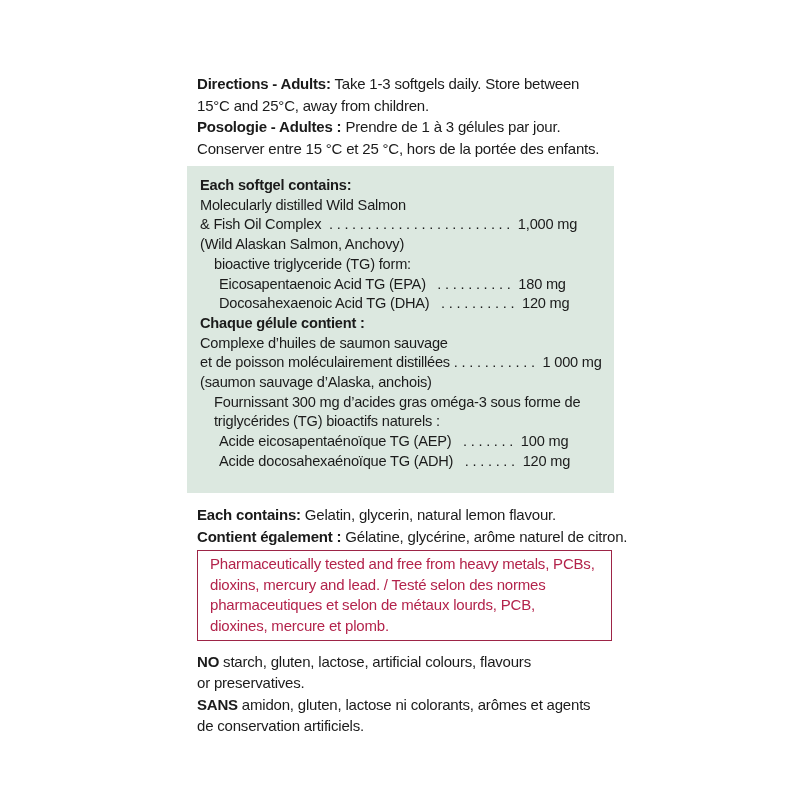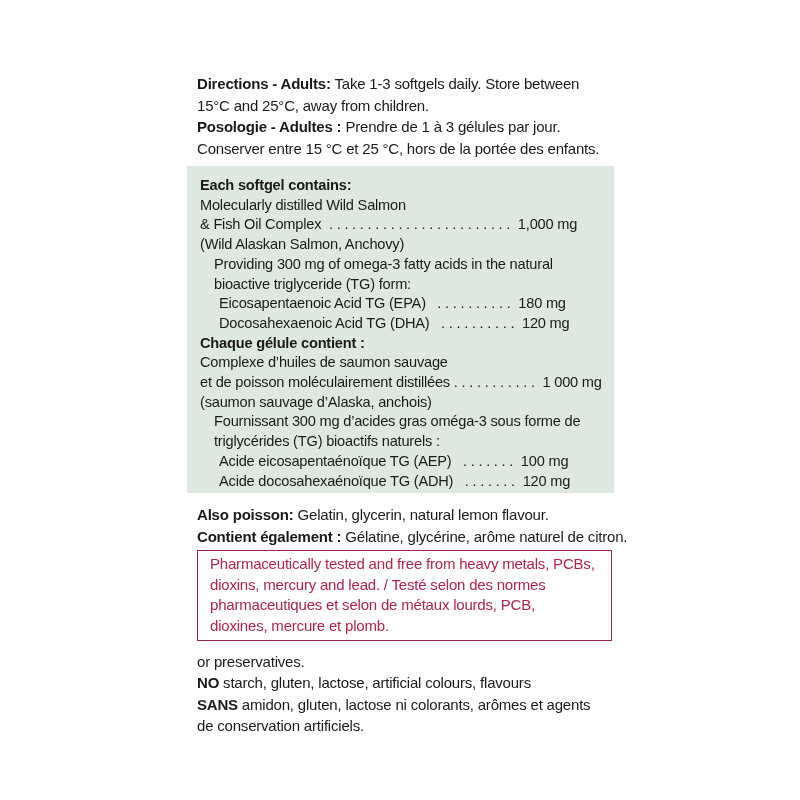--- a/index.html
+++ b/index.html
@@ -86,46 +86,45 @@
     <div class="ln"><span>15°C and 25°C, away from children.</span></div>
     <div class="ln"><span class="b">Posologie - Adultes :</span><span> Prendre de 1 à 3 gélules par jour.</span></div>
     <div class="ln"><span>Conserver entre 15 °C et 25 °C, hors de la portée des enfants.</span></div>
   </div>
 
   <div class="panel" id="panel" style="background: rgb(220, 232, 224);">
     <div class="ln b">Each softgel contains:</div>
     <div class="ln">Molecularly distilled Wild Salmon</div>
     <div class="ln">&amp; Fish Oil Complex  . . . . . . . . . . . . . . . . . . . . . . . .  1,000 mg</div>
     <div class="ln">(Wild Alaskan Salmon, Anchovy)</div>
-    <div class="ln indent1">Providing 300 mg of omega-3 fatty acids in the natural</div>
     <div class="ln indent1">bioactive triglyceride (TG) form:</div>
     <div class="ln indent2">Eicosapentaenoic Acid TG (EPA)   . . . . . . . . . .  180 mg</div>
     <div class="ln indent2">Docosahexaenoic Acid TG (DHA)   . . . . . . . . . .  120 mg</div>
     <div class="ln b">Chaque gélule contient :</div>
     <div class="ln">Complexe d’huiles de saumon sauvage</div>
     <div class="ln">et de poisson moléculairement distillées . . . . . . . . . . .  1 000 mg</div>
     <div class="ln">(saumon sauvage d’Alaska, anchois)</div>
     <div class="ln indent1">Fournissant 300 mg d’acides gras oméga-3 sous forme de</div>
     <div class="ln indent1">triglycérides (TG) bioactifs naturels :</div>
     <div class="ln indent2">Acide eicosapentaénoïque TG (AEP)   . . . . . . .  100 mg</div>
     <div class="ln indent2">Acide docosahexaénoïque TG (ADH)   . . . . . . .  120 mg</div>
   </div>
 
   <div class="also">
-    <div class="ln"><span class="b">Also poisson:</span><span> Gelatin, glycerin, natural lemon flavour.</span></div>
+    <div class="ln"><span class="b">Each contains:</span><span> Gelatin, glycerin, natural lemon flavour.</span></div>
     <div class="ln"><span class="b">Contient également :</span><span> Gélatine, glycérine, arôme naturel de citron.</span></div>
   </div>
 
   <div class="purity-box" id="purity" style="color: rgb(179, 35, 75); border-color: rgb(157, 36, 70);">
     <div class="ln">Pharmaceutically tested and free from heavy metals, PCBs,</div>
     <div class="ln">dioxins, mercury and lead. / Testé selon des normes</div>
     <div class="ln">pharmaceutiques et selon de métaux lourds, PCB,</div>
     <div class="ln">dioxines, mercure et plomb.</div>
   </div>
 
   <div class="free-of">
+    <div class="ln"><span class="b">NO</span><span> starch, gluten, lactose, artificial colours, flavours</span></div>
     <div class="ln"><span>or preservatives.</span></div>
-    <div class="ln"><span class="b">NO</span><span> starch, gluten, lactose, artificial colours, flavours</span></div>
     <div class="ln"><span class="b">SANS</span><span> amidon, gluten, lactose ni colorants, arômes et agents</span></div>
     <div class="ln"><span>de conservation artificiels.</span></div>
   </div>
 
 </div>
 
 </body></html>

